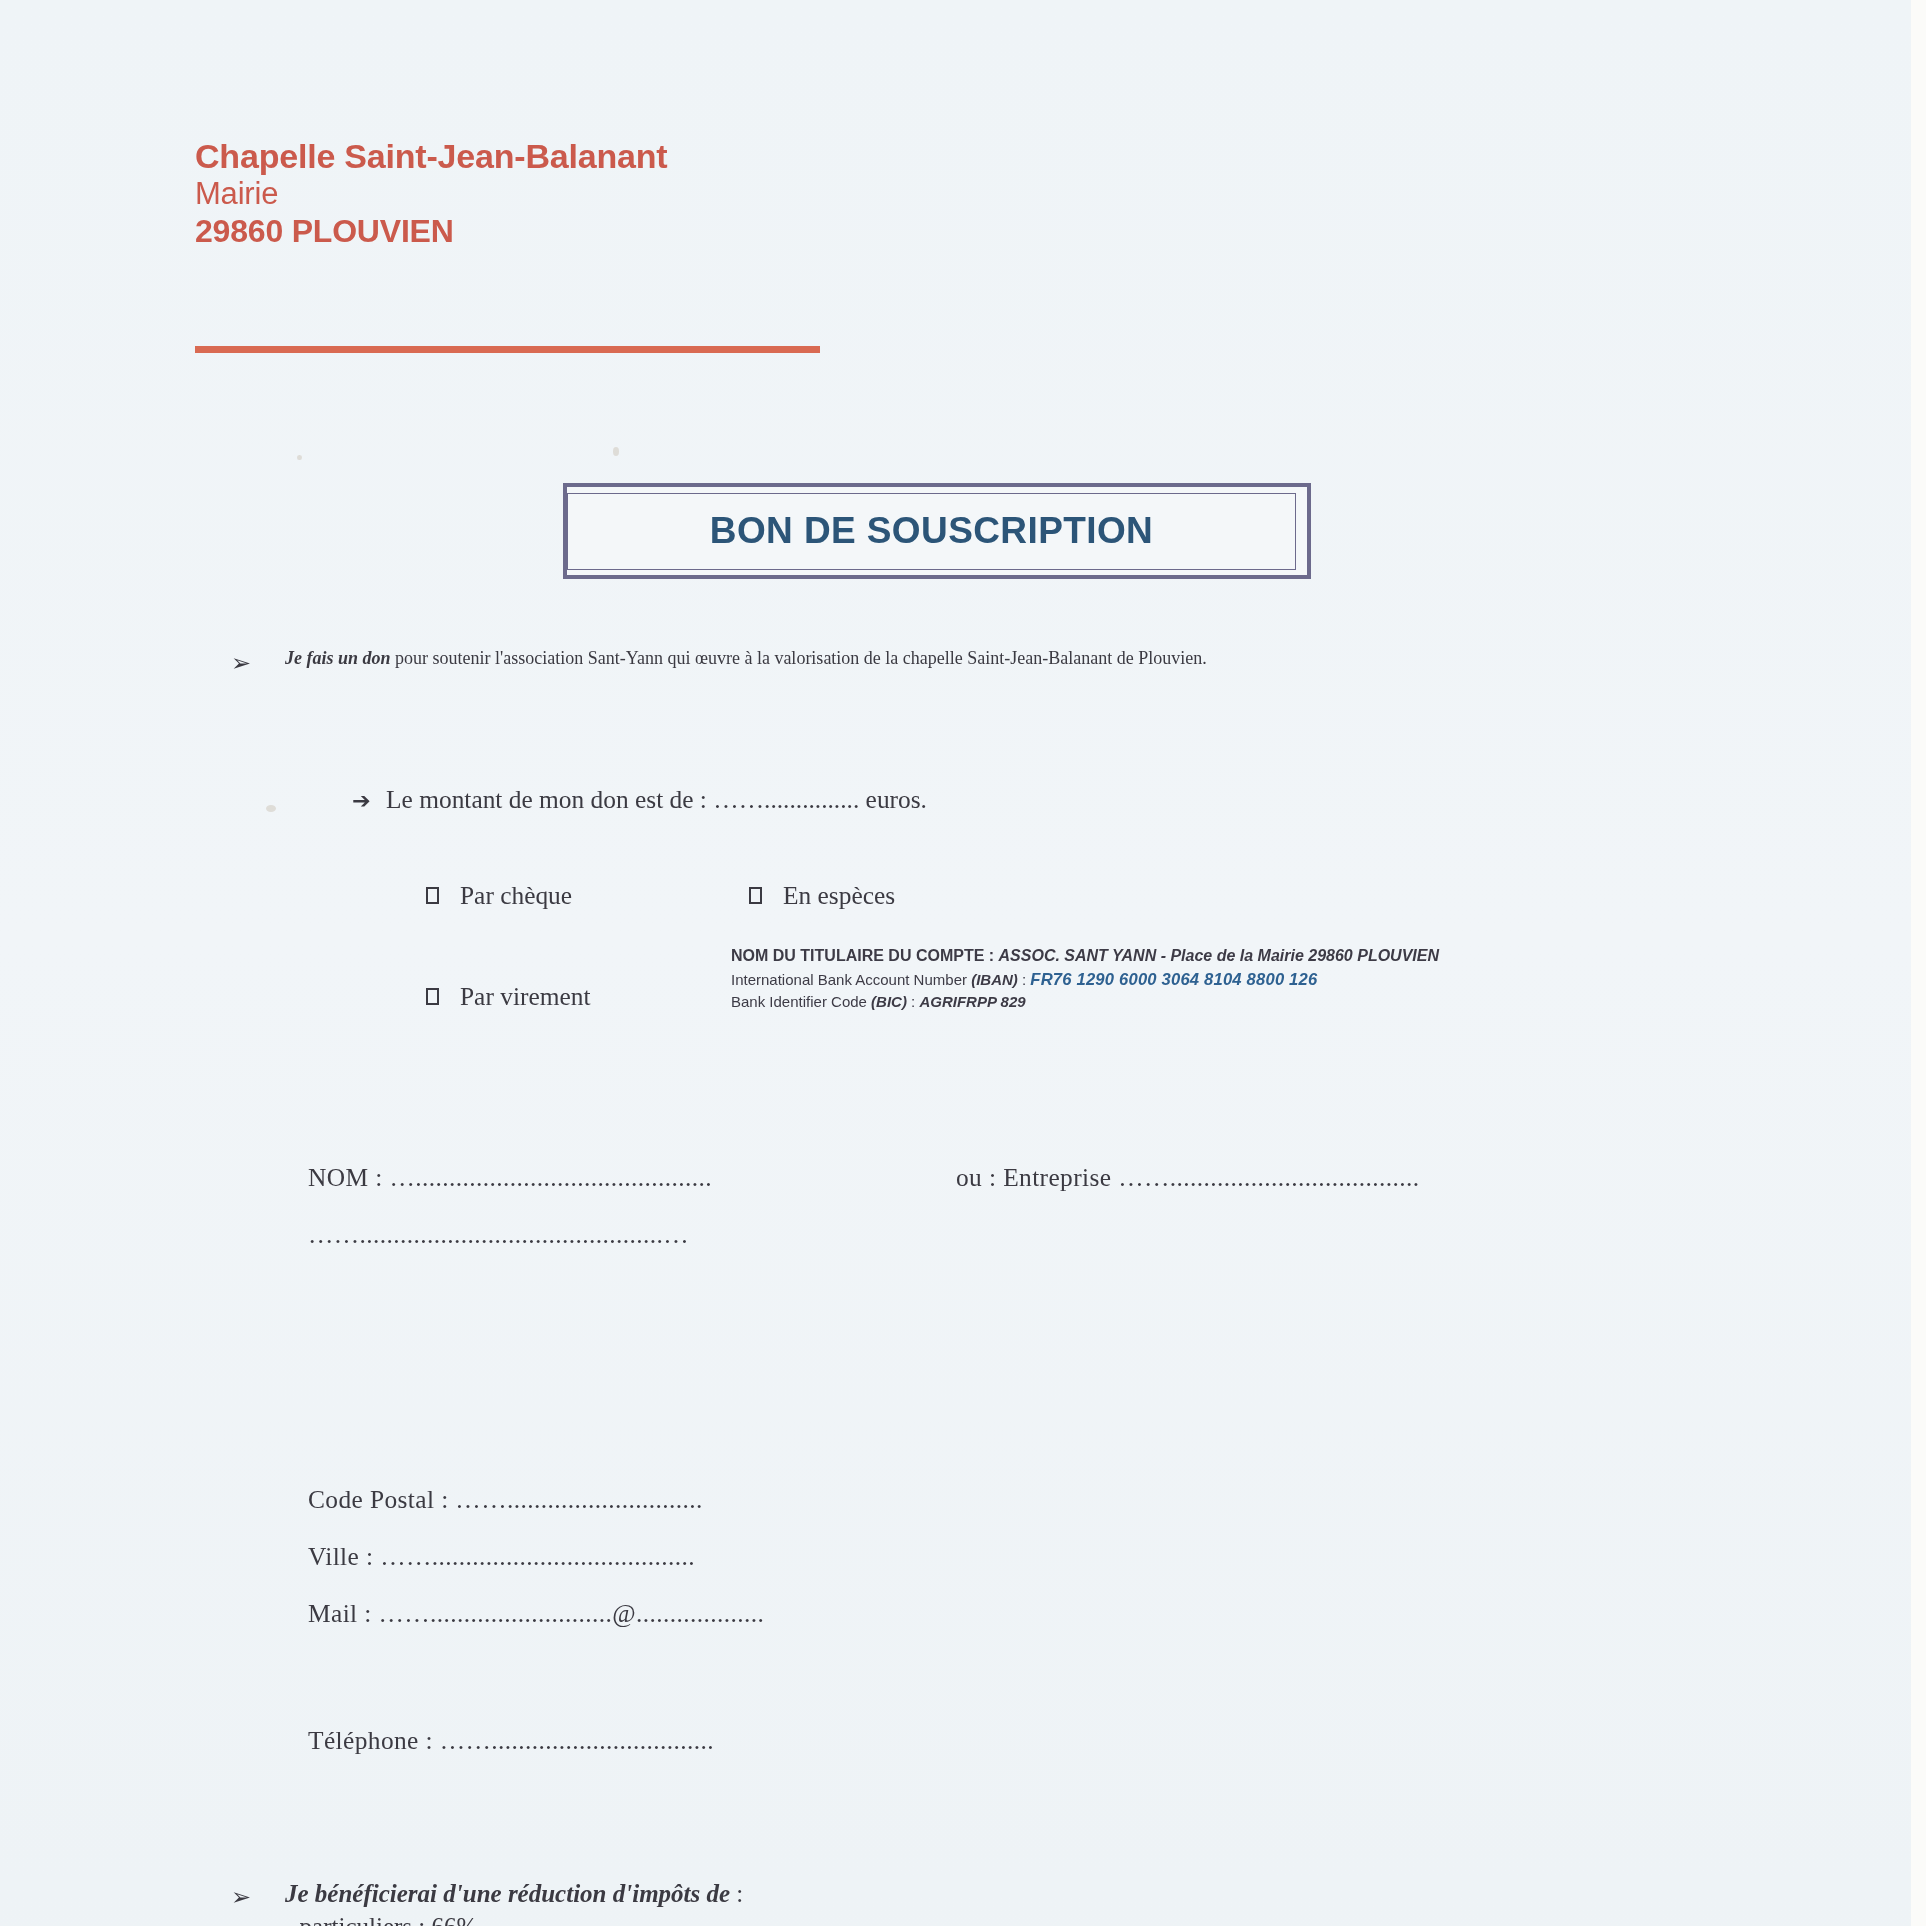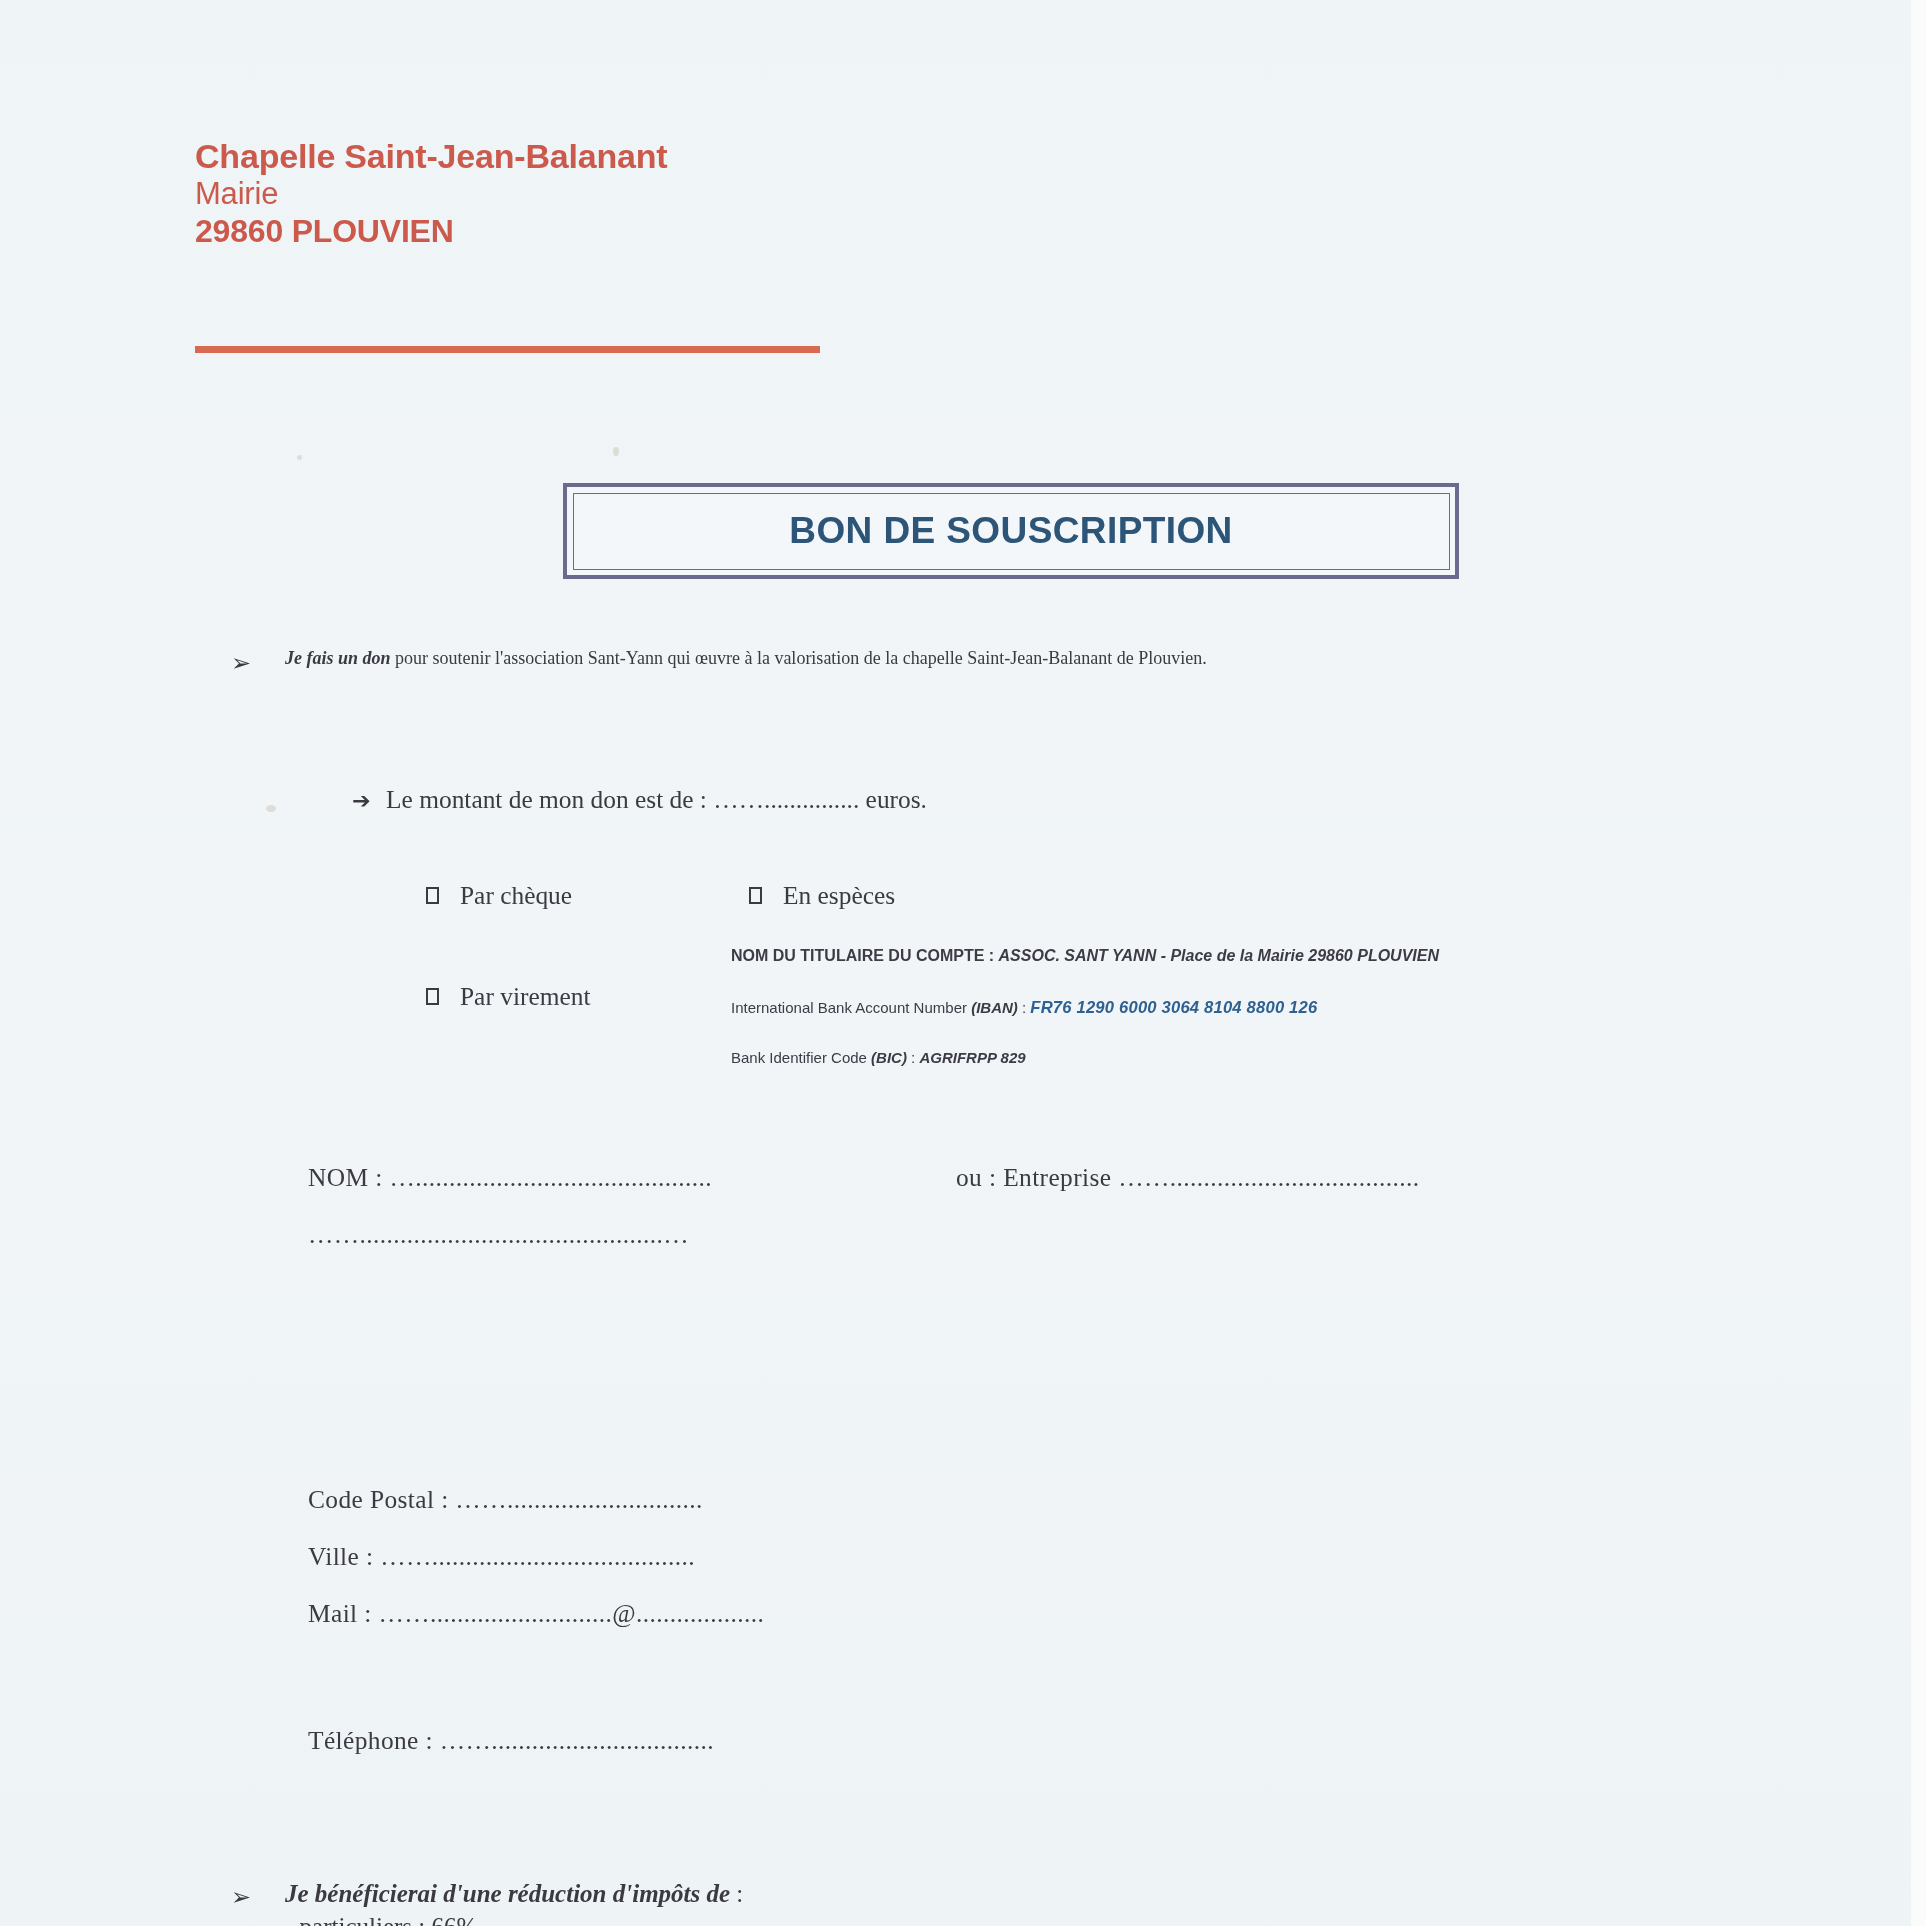--- a/index.html
+++ b/index.html
@@ -58,28 +58,27 @@
     width: 625px;
     height: 6.5px;
     background: #d96a52;
   }
 
   
   #title-box {
     position: absolute;
     left: 563px;
     top: 483px;
-    width: 896px;
+    width: 748px;
     height: 96px;
     border: 4.6px solid #6c6a8c;
     box-sizing: border-box;
     background: #f4f7f9;
     display: flex;
     align-items: center;
-    justify-content: center;
   }
   #title-box-inner {
     border: 1.9px solid #6c6a8c;
     width: calc(100% - 13px);
     height: calc(100% - 13px);
     display: flex;
     align-items: center;
     justify-content: center;
   }
   #doc-title {
@@ -154,21 +153,21 @@
     top: 945px;
     width: 963px;
     font-family: "Liberation Sans", "DejaVu Sans", sans-serif;
   }
   .bank-line {
     color: #3d3b46;
     white-space: nowrap;
     line-height: 1.42;
   }
   .bank-1, .bank-2 { font-size: 16px; font-weight: bold; }
-  .bank-3, .bank-4 { font-size: 15px; font-weight: normal; margin-top: 28px; }
+  .bank-3, .bank-4 { font-size: 15px; font-weight: normal; }
   .bk-strong { font-weight: bold; font-style: italic; }
   .bk-iban { font-weight: bold; font-style: italic; color: #2e6191; font-size: 16.6px; letter-spacing: 0.2px; }
 
   
   #form {
     position: absolute;
     left: 308px;
     top: 1163px;
     width: 1387px;
   }

